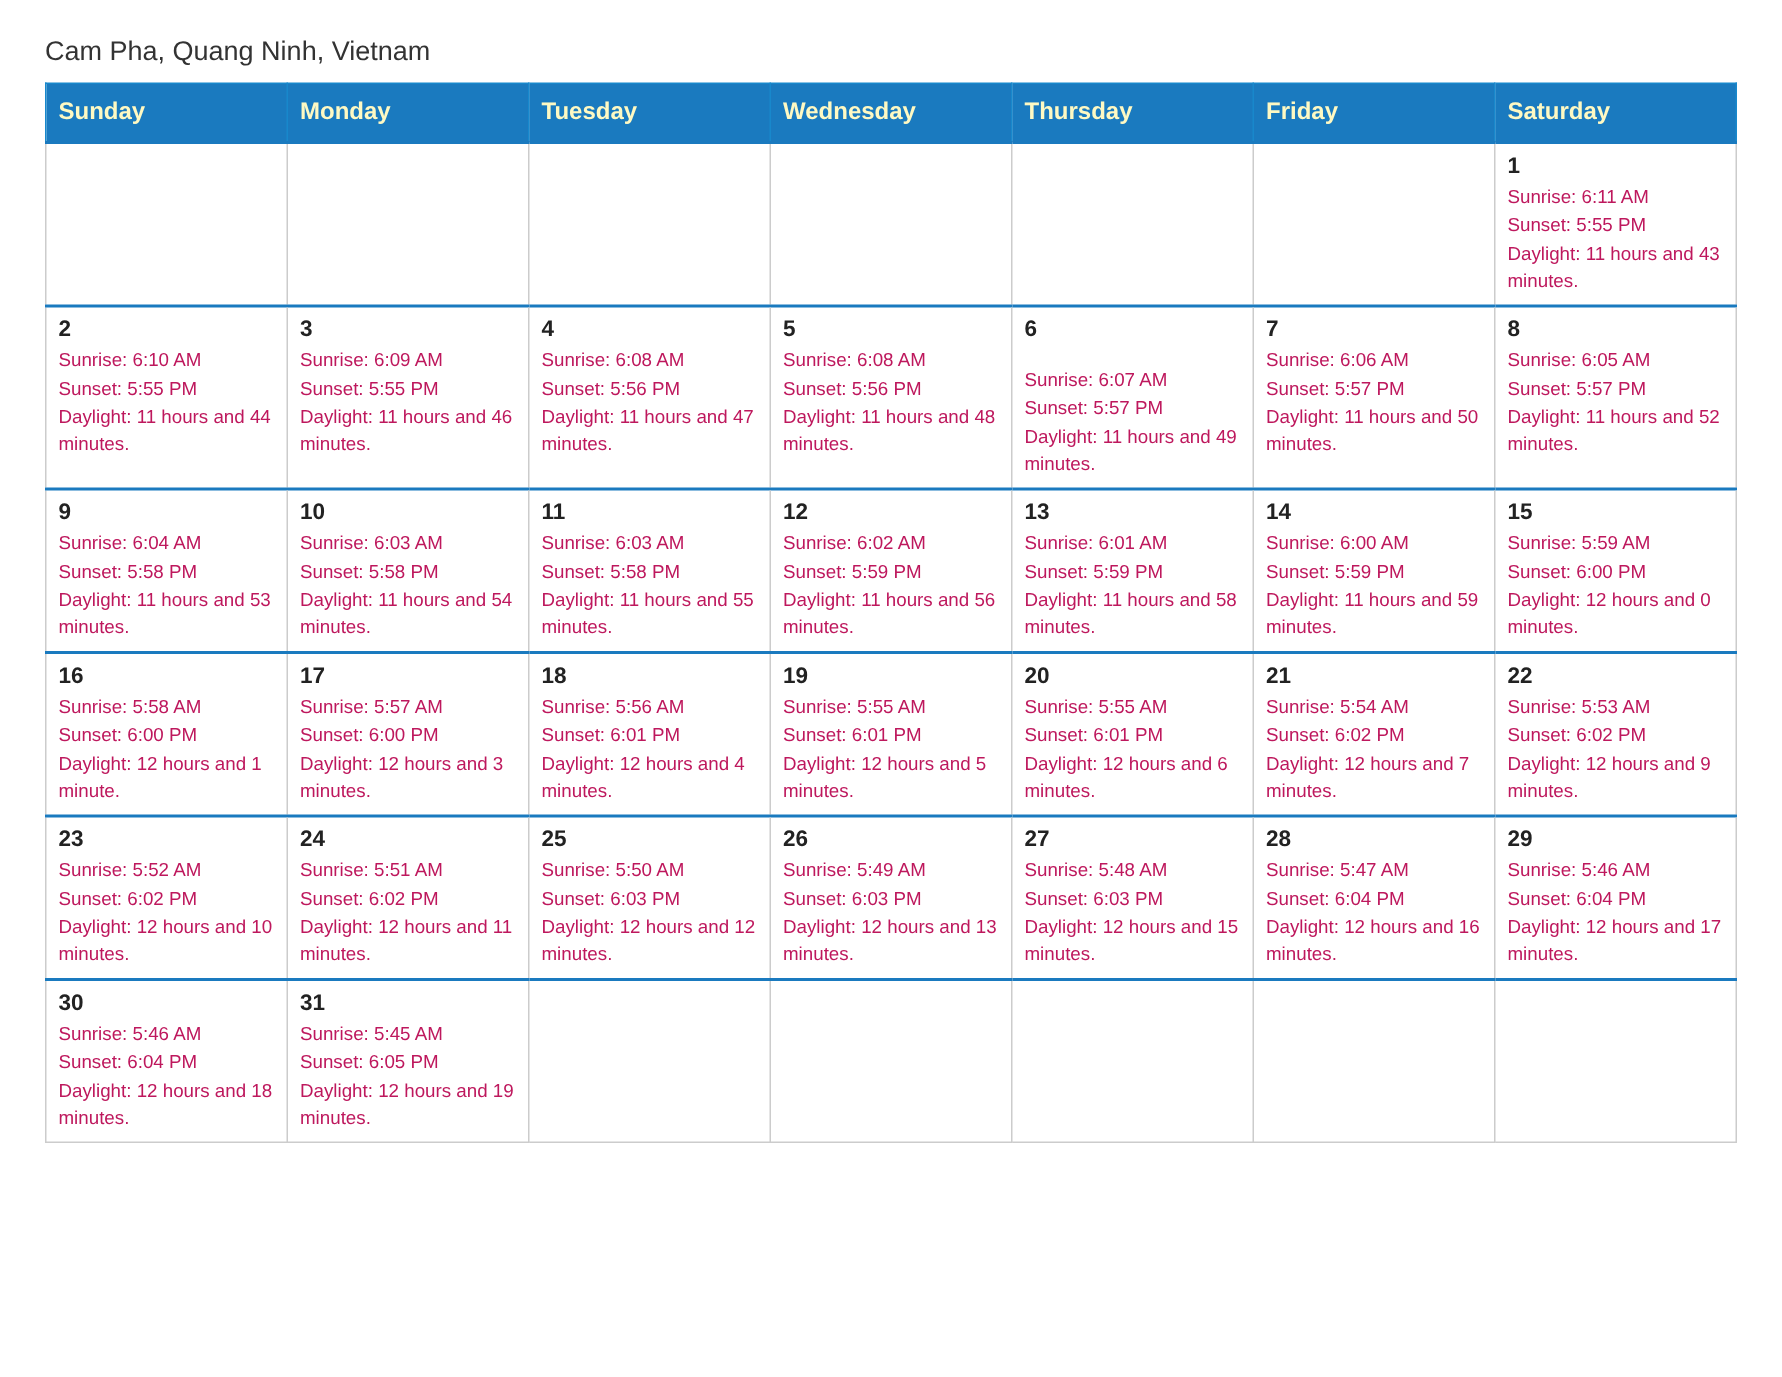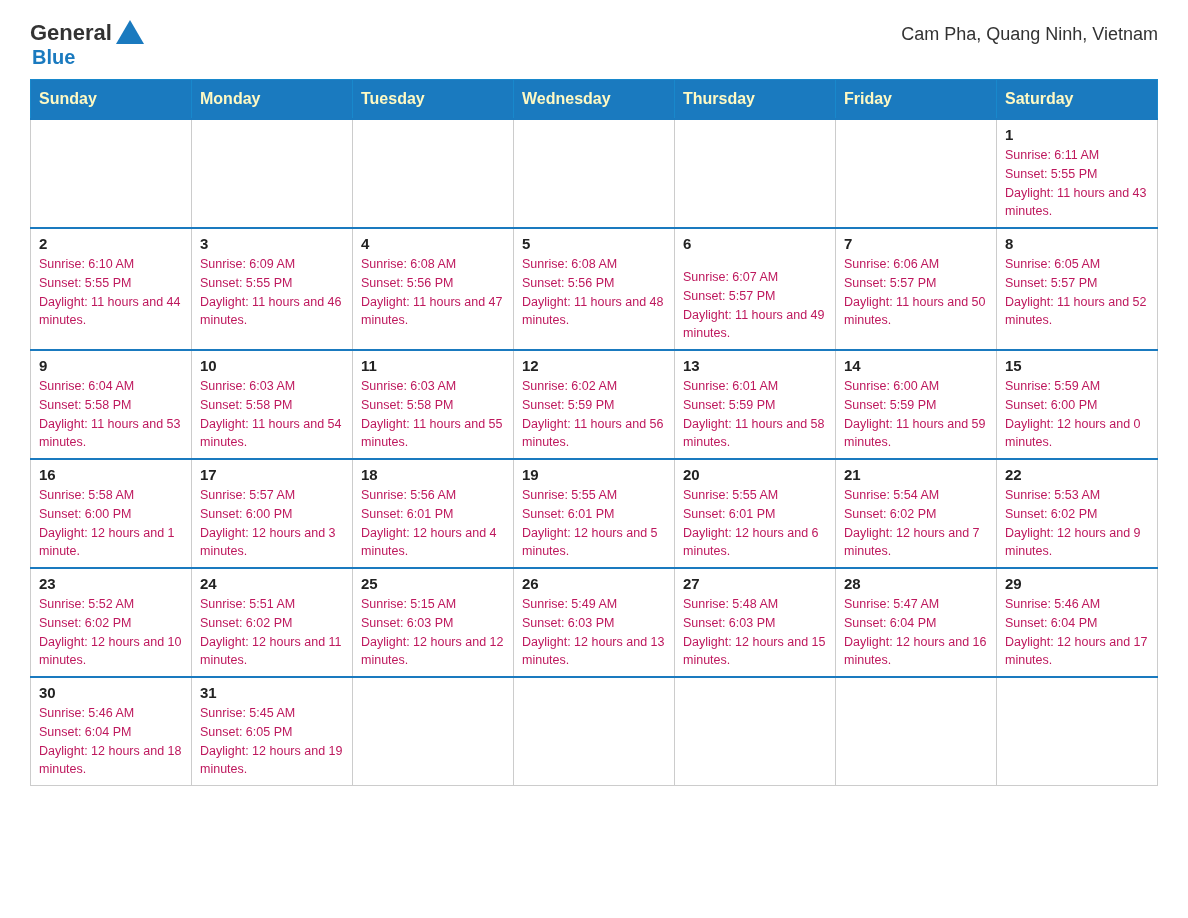--- a/index.html
+++ b/index.html
@@ -102,27 +102,20 @@
       border-top: 2px solid #1a7abf;
     }
     .calendar thead tr th {
       border: 1px solid #1888cc;
     }
   </style>
 </head>
 <body>
 
 <div class="header">
-  <div class="logo">
-    <div class="logo-top">
-      <span class="logo-text-general">General</span>
-      <div class="logo-triangle"></div>
-    </div>
-    <span class="logo-blue-line">Blue</span>
-  </div>
   <div class="title-section">
     <div class="location">Cam Pha, Quang Ninh, Vietnam</div>
   </div>
 </div>
 
 <table class="calendar">
   <thead>
     <tr>
     <th>Sunday</th>
         <th>Monday</th>
@@ -288,21 +281,21 @@
 Daylight: 12 hours and 10 minutes.</div>
         </td>
         <td>
           <span class="day-number">24</span>
           <div class="day-info" style="white-space: pre-line;">Sunrise: 5:51 AM
 Sunset: 6:02 PM
 Daylight: 12 hours and 11 minutes.</div>
         </td>
         <td>
           <span class="day-number">25</span>
-          <div class="day-info" style="white-space: pre-line;">Sunrise: 5:15 AM
+          <div class="day-info" style="white-space: pre-line;">Sunrise: 5:50 AM
 Sunset: 6:03 PM
 Daylight: 12 hours and 12 minutes.</div>
         </td>
         <td>
           <span class="day-number">26</span>
           <div class="day-info" style="white-space: pre-line;">Sunrise: 5:49 AM
 Sunset: 6:03 PM
 Daylight: 12 hours and 13 minutes.</div>
         </td>
         <td>

